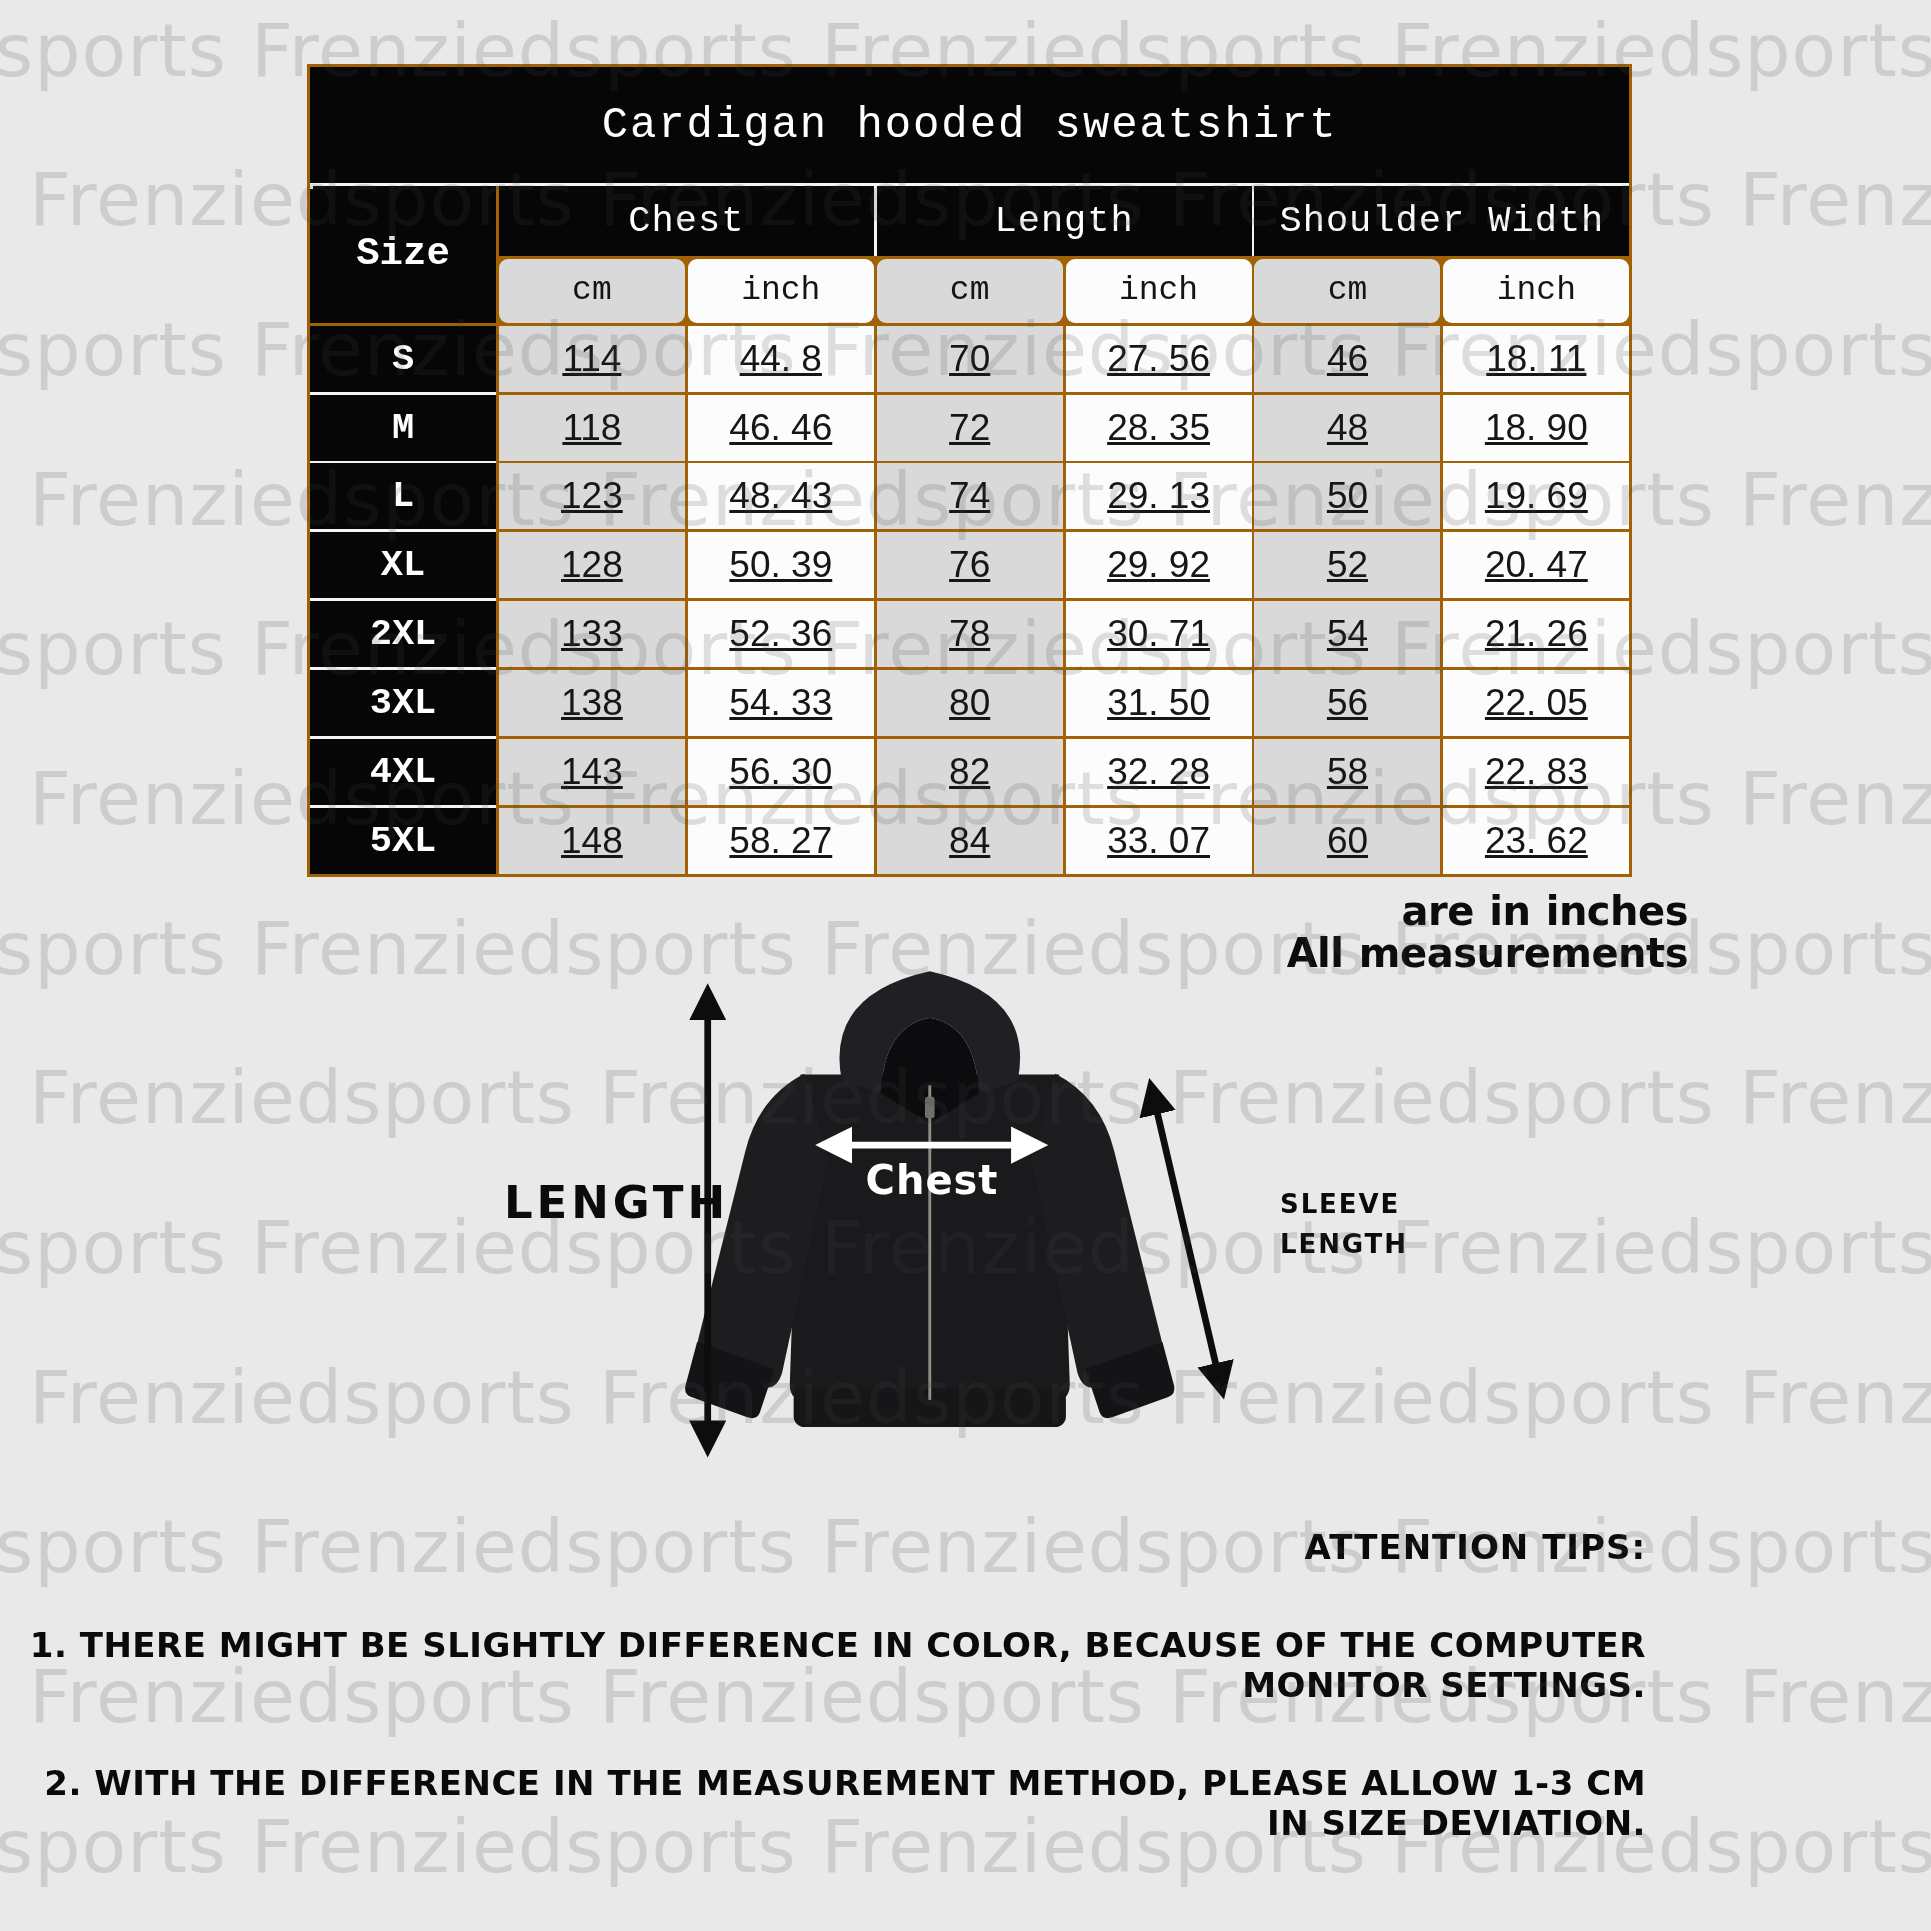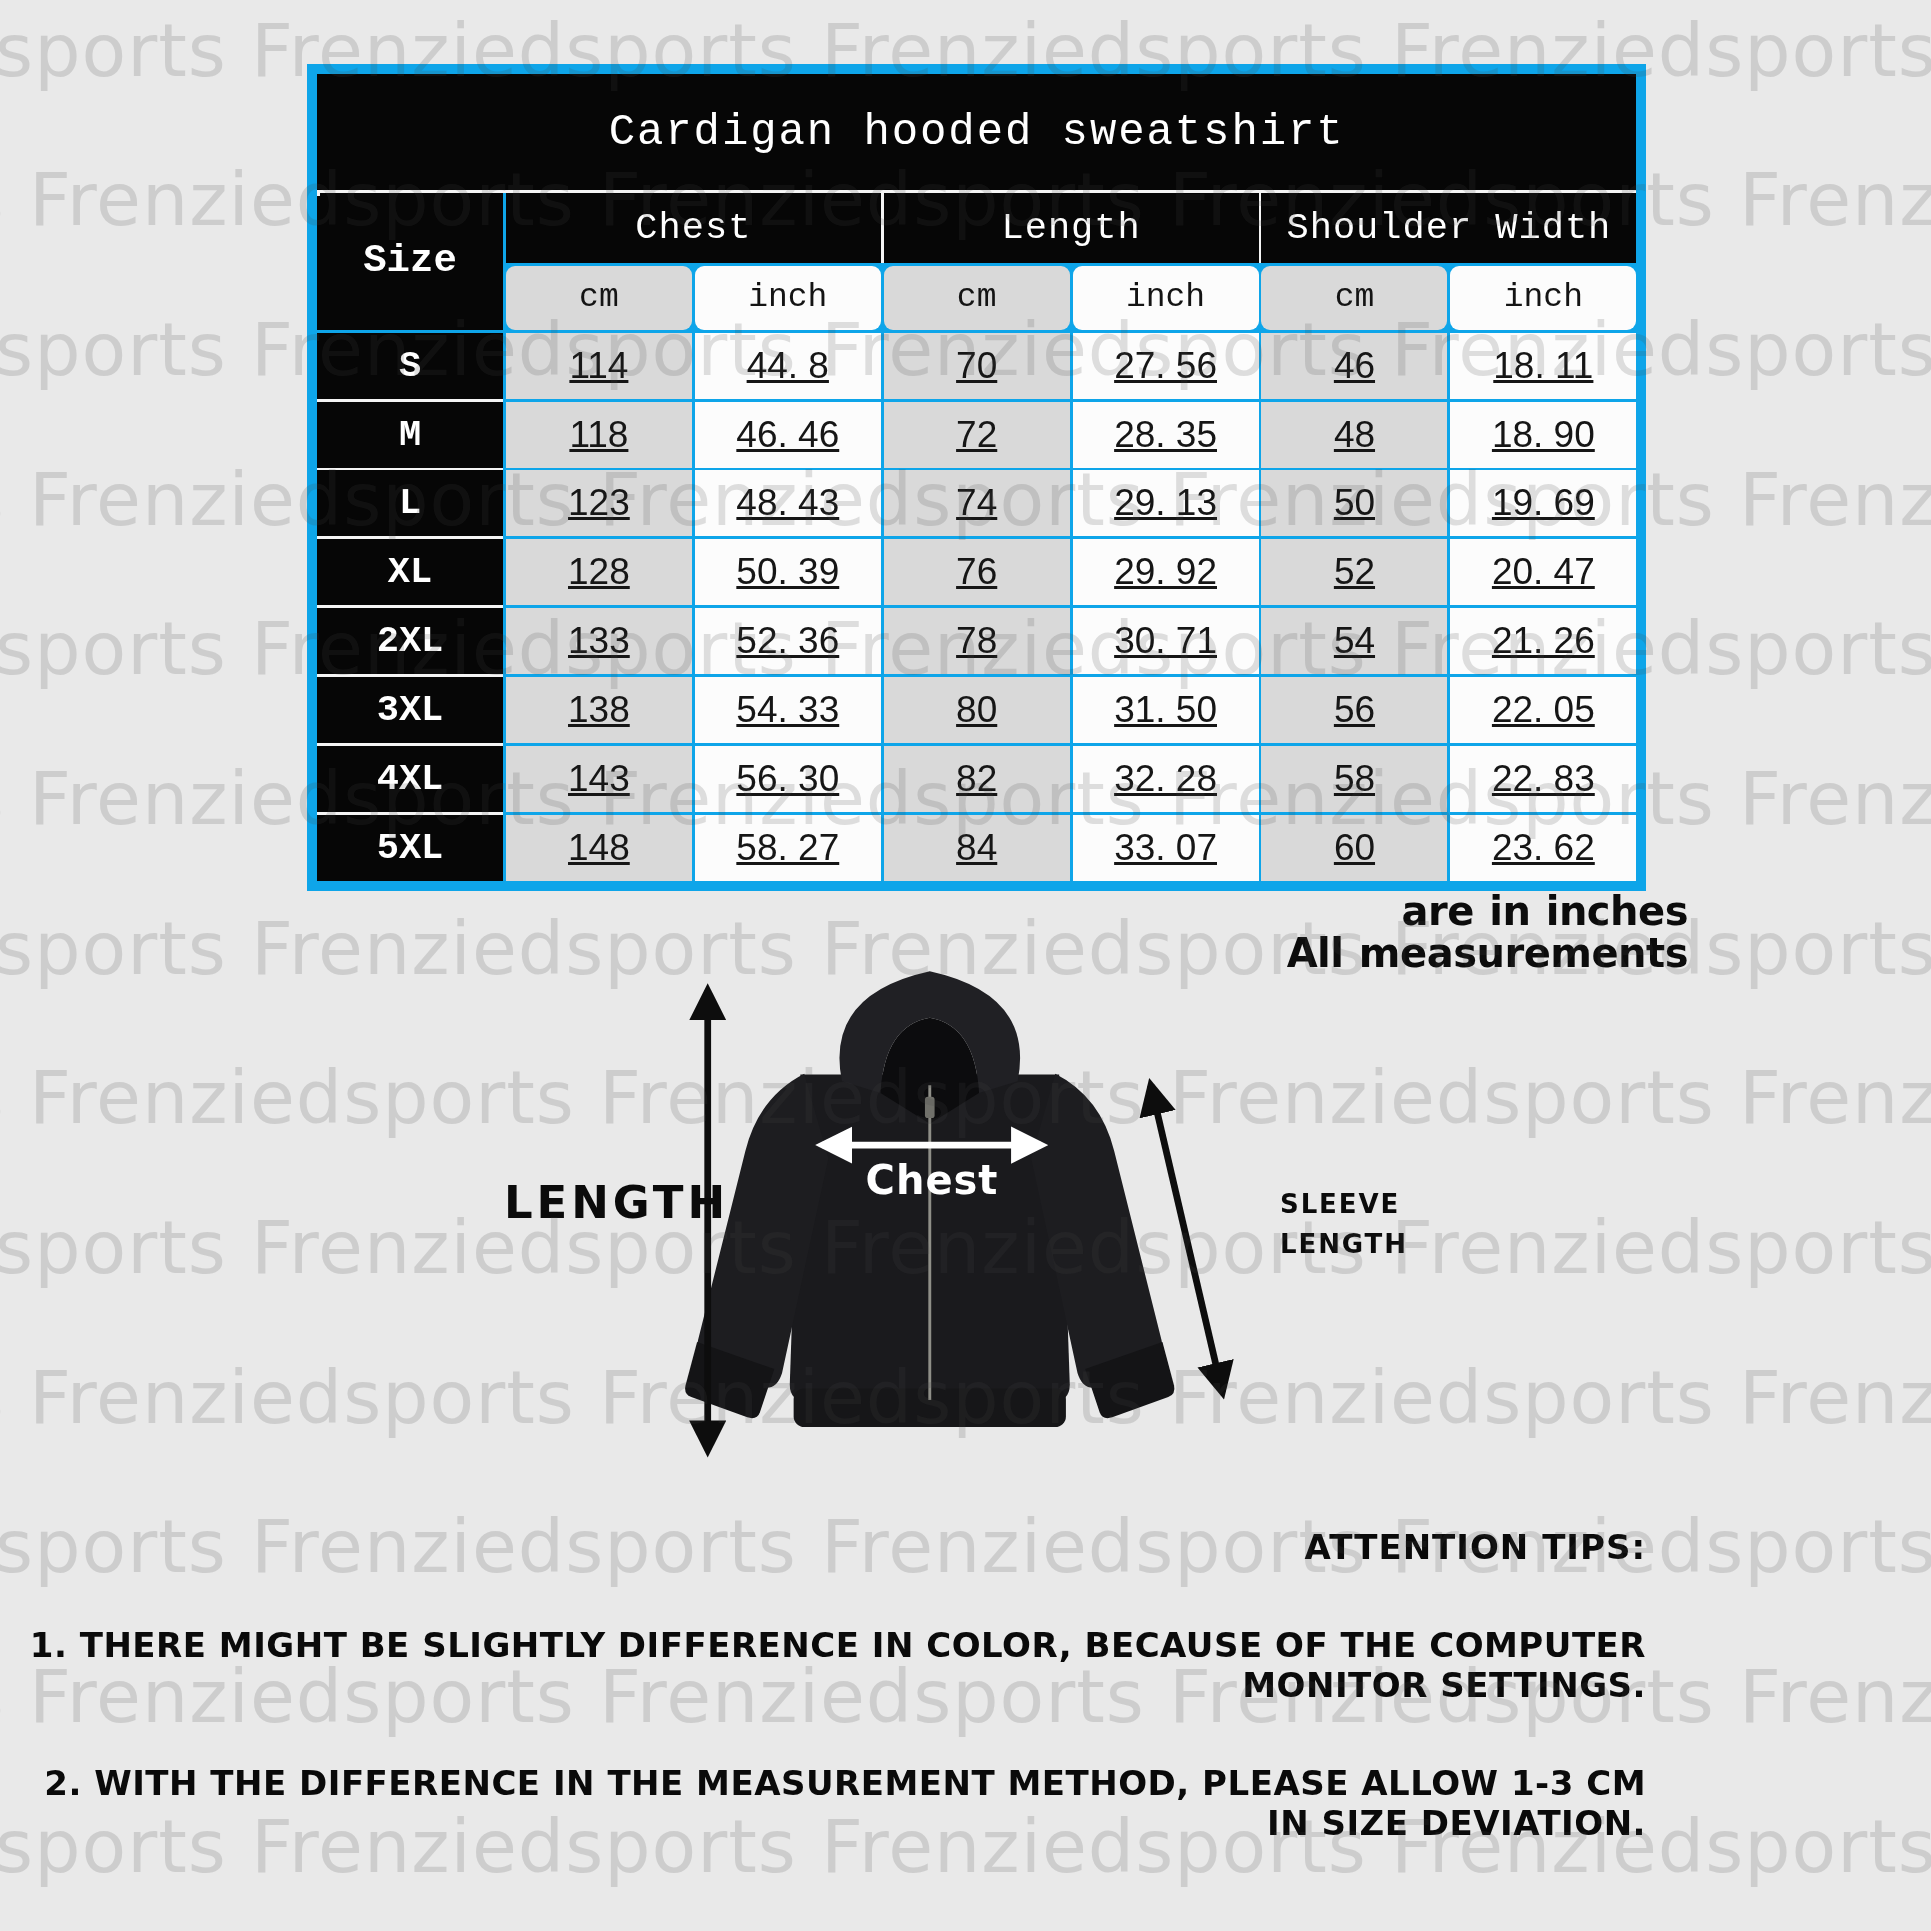--- a/index.html
+++ b/index.html
@@ -5,21 +5,21 @@
   html,body{margin:0;padding:0;background:#e9e9e9;}
   .canvas{position:relative;width:1931px;height:1931px;background:#e9e9e9;overflow:hidden;
           font-family:"Liberation Sans",sans-serif;}
 
   
   .wm-layer{position:absolute;inset:0;z-index:6;pointer-events:none;overflow:hidden;}
   .wm-row{position:absolute;white-space:nowrap;font-family:"DejaVu Sans",sans-serif;
           font-size:73px;font-weight:400;color:rgba(70,70,70,0.17);letter-spacing:1px;}
 
   
-  .chart{position:absolute;left:307px;top:64px;z-index:2;background:#0ea5e9;padding:10px;
+  .chart{position:absolute;left:307px;top:64px;z-index:2;background:#a16207;padding:3px;
          display:grid;gap:2.9px;
          grid-template-columns:186px 186px 186px 186px 186px 186px 186px;
          grid-template-rows:116px 70px 64px repeat(8,66px);}
   .cell{position:relative;display:flex;align-items:center;justify-content:center;}
   .c-black{background:#060606;color:#fff;font-family:"Liberation Mono",monospace;}
   .c-gray{background:#d9d9d9;}
   .c-white{background:#fcfcfc;text-align:right;}
   .title-cell{grid-column:1/8;font-size:44px;letter-spacing:1.9px;}
   .hd{font-size:37px;letter-spacing:1px;}
   .size-head{grid-row:2/4;grid-column:1;font-size:39px;font-weight:700;}

